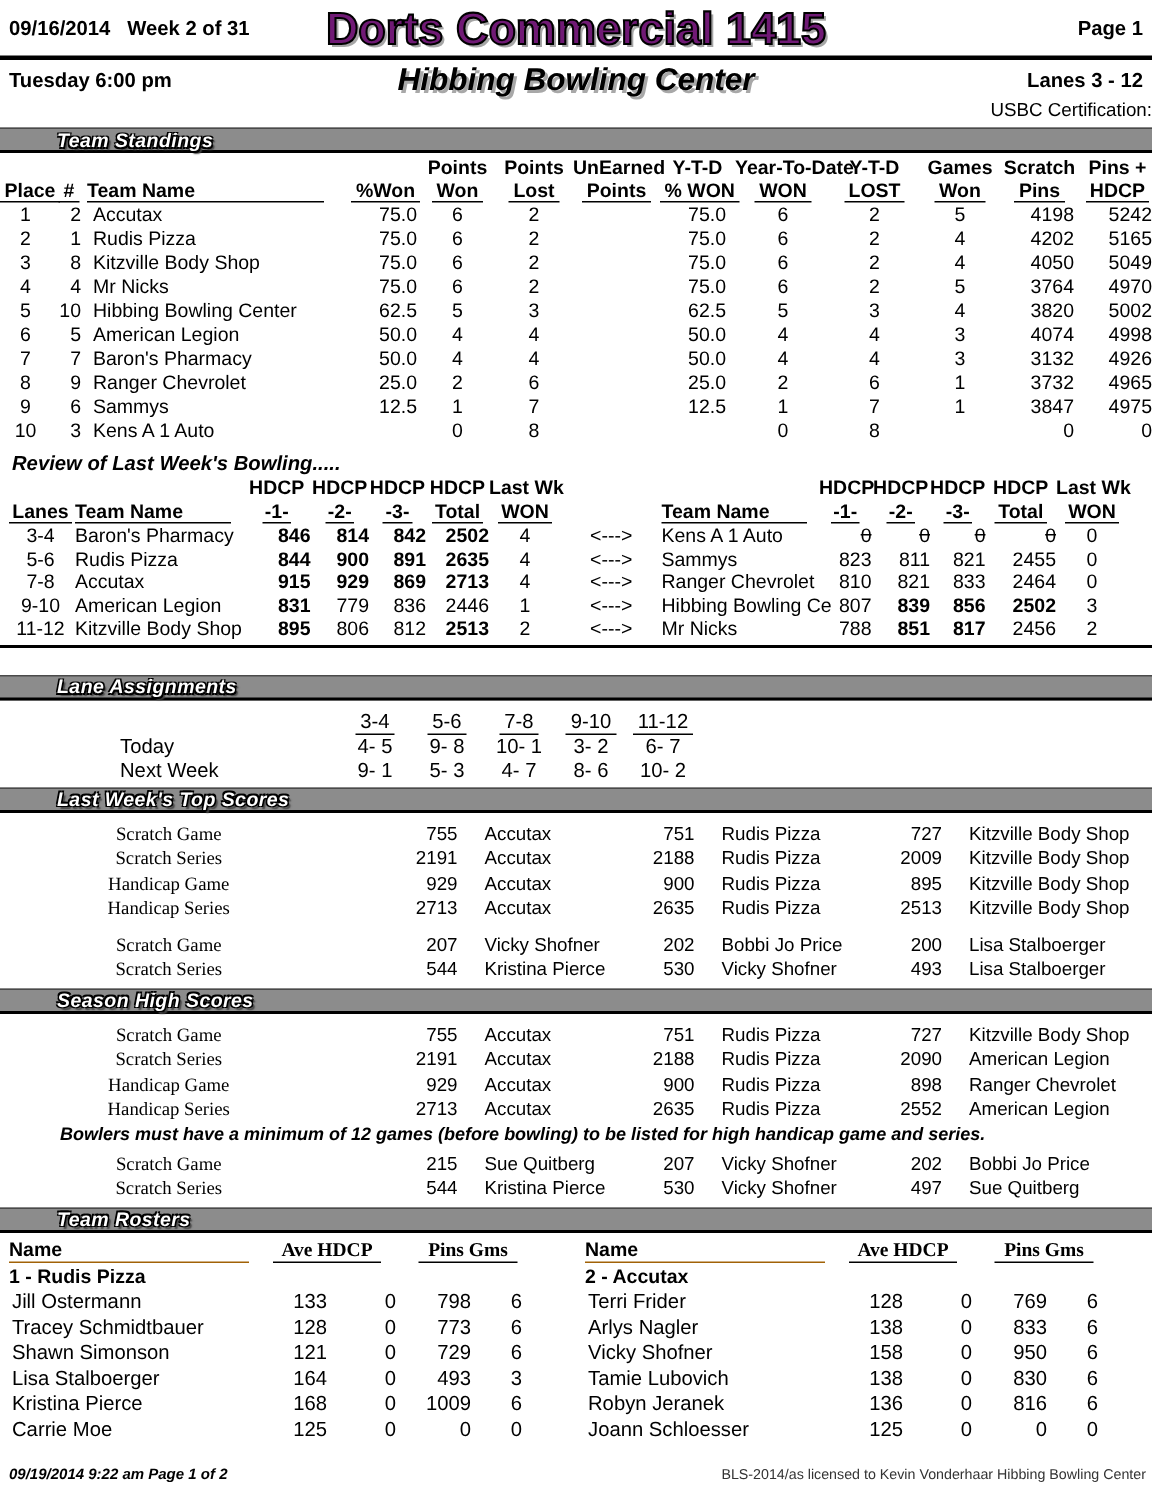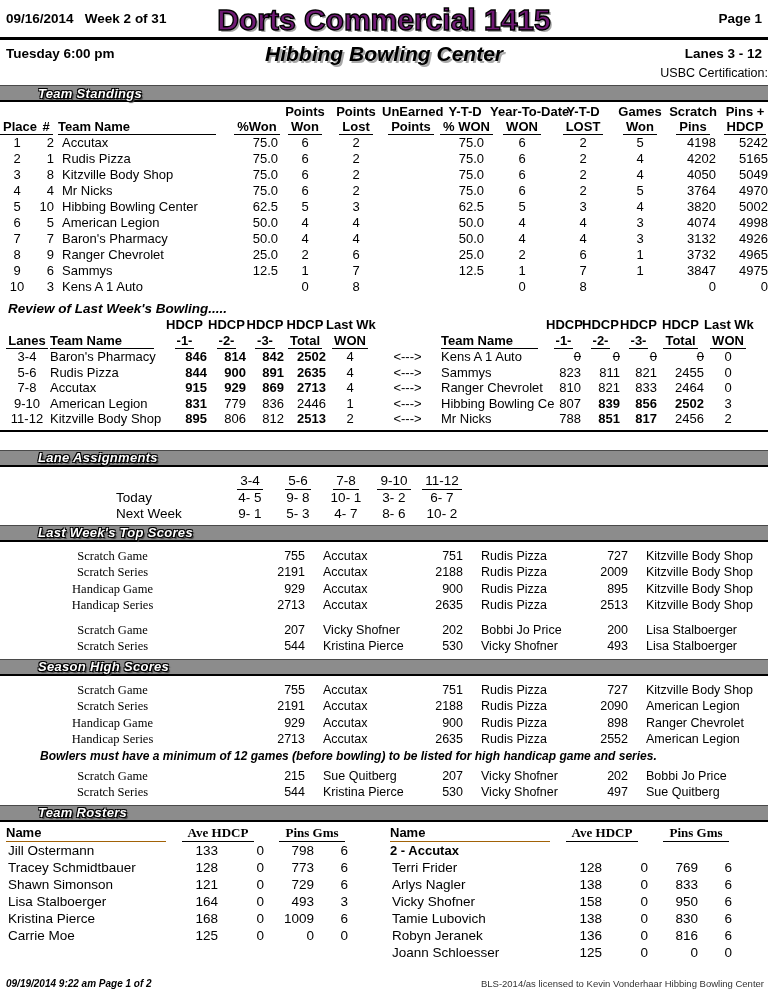--- a/index.html
+++ b/index.html
@@ -49,21 +49,21 @@
   .rev-head > div { font-weight:bold; }
   .cc { text-align:center; } .rr { text-align:right; } .ll { text-align:left; }
   .hu { display:inline-block; border-bottom:1px solid #000; padding:0 2px; }
   .hu.wide { display:block; margin-right:8px; padding:0; text-align:left; }
   .b { font-weight:bold; }
   .strike { text-decoration:line-through; }
   .thick { height:2px; background:#000; margin-top:3px; }
   
   .lane-row { display:grid; grid-template-columns:226px 48px 48px 48px 48px 48px;
               font-size:13.5px; line-height:16px; text-align:center; }
-  .lane-row .lbl { text-align:left; padding-left:116px; white-space:nowrap; }
+  .lane-row .lbl { text-align:left; padding-left:80px; white-space:nowrap; }
   .lane-row .lu  { display:inline-block; border-bottom:1px solid #000; padding:0 3px; }
   
   .score-row { display:grid; grid-template-columns:225px 80px 110px 48px 115px 50px auto;
                font-size:12.5px; line-height:16.5px; }
   .score-row .sl { text-align:center; white-space:nowrap;font-family:Liberation Serif, serif; }
   .score-row .sv { text-align:right; white-space:nowrap; }
   .score-row .sn { text-align:left; padding-left:18px; white-space:nowrap; }
   .note { font-weight:bold; font-style:italic; font-size:12px; padding-left:40px; line-height:15px; margin-top:1px; }
   .gap6 { height:6px; } .gap8 { height:8px; } .gap4 { height:4px; }
   
@@ -623,20 +623,21 @@
 <div class="bar" style="margin-top:4px">
   <span>Team Rosters</span>
 </div>
 <div class="roster-wrap">
   <div class="roster-col">
     <div class="r-head">
       <div class="nm">Name</div>
       <div class="ct"><span>Ave HDCP</span></div>
       <div class="ct"><span>Pins  Gms</span></div>
     </div>
+    <div class="r-title">1 - Rudis Pizza</div>
     <div>
 
     <div class="p-row">
         <div class="pn">Jill Ostermann</div>
         <div class="pv">133</div>
         <div class="pv">0</div>
         <div class="pv">798</div>
         <div class="pv">6</div>
       </div>
         <div class="p-row">

